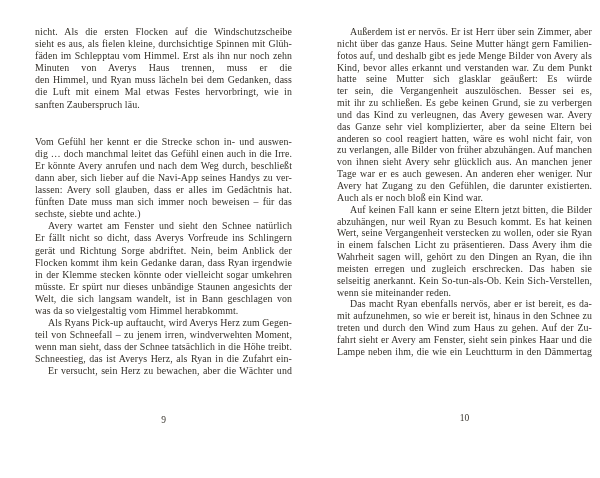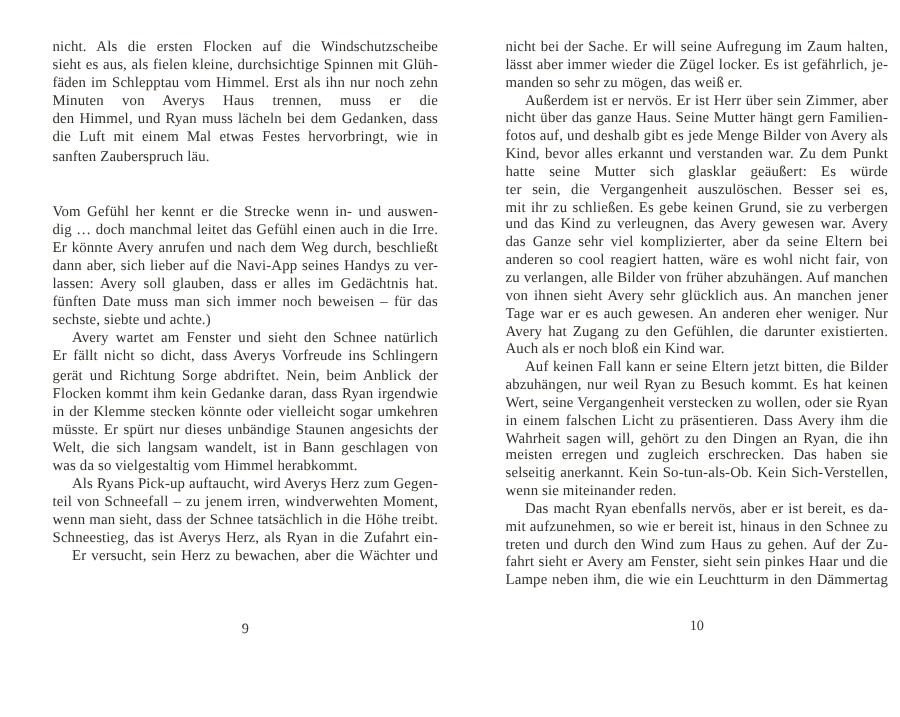--- a/index.html
+++ b/index.html
@@ -48,21 +48,21 @@
       <div class="para gap-after">
         <div class="line">nicht. Als die ersten Flocken auf die Windschutzscheibe treffen,</div>
         <div class="line">sieht es aus, als fielen kleine, durchsichtige Spinnen mit Glüh-</div>
         <div class="line">fäden im Schlepptau vom Himmel. Erst als ihn nur noch zehn</div>
         <div class="line">Minuten von Averys Haus trennen, muss er die Scheibenwischer</div>
         <div class="line">den Himmel, und Ryan muss lächeln bei dem Gedanken, dass</div>
         <div class="line">die Luft mit einem Mal etwas Festes hervorbringt, wie in feinen</div>
         <div class="line final">sanften Zauberspruch läu.</div>
       </div>
       <div class="para">
-        <div class="line">Vom Gefühl her kennt er die Strecke wenn in- und auswen-</div>
+        <div class="line">Vom Gefühl her kennt er die Strecke schon in- und auswen-</div>
         <div class="line">dig … doch manchmal leitet das Gefühl einen auch in die Irre.</div>
         <div class="line">Er könnte Avery anrufen und nach dem Weg durch, beschließt</div>
         <div class="line">dann aber, sich lieber auf die Navi-App seines Handys zu ver-</div>
         <div class="line">lassen: Avery soll glauben, dass er alles im Gedächtnis hat. (Beim</div>
         <div class="line">fünften Date muss man sich immer noch beweisen – für das</div>
         <div class="line final">sechste, siebte und achte.)</div>
       </div>
       <div class="para">
         <div class="line indented">Avery wartet am Fenster und sieht den Schnee natürlich auch.</div>
         <div class="line">Er fällt nicht so dicht, dass Averys Vorfreude ins Schlingern</div>
@@ -78,25 +78,20 @@
         <div class="line">teil von Schneefall – zu jenem irren, windverwehten Moment,</div>
         <div class="line">wenn man sieht, dass der Schnee tatsächlich in die Höhe treibt.</div>
         <div class="line">Schneestieg, das ist Averys Herz, als Ryan in die Zufahrt ein-</div>
       </div>
       <div class="para">
         <div class="line indented">Er versucht, sein Herz zu bewachen, aber die Wächter und</div>
       </div>
     </div>
 
   <div class="page-text right">
-      <div class="para">
-        <div class="line">nicht bei der Sache. Er will seine Aufregung im Zaum halten,</div>
-        <div class="line">lässt aber immer wieder die Zügel locker. Es ist gefährlich, je-</div>
-        <div class="line final">manden so sehr zu mögen, das weiß er.</div>
-      </div>
       <div class="para">
         <div class="line indented">Außerdem ist er nervös. Er ist Herr über sein Zimmer, aber</div>
         <div class="line">nicht über das ganze Haus. Seine Mutter hängt gern Familien-</div>
         <div class="line">fotos auf, und deshalb gibt es jede Menge Bilder von Avery als</div>
         <div class="line">Kind, bevor alles erkannt und verstanden war. Zu dem Punkt</div>
         <div class="line">hatte seine Mutter sich glasklar geäußert: Es würde schmerzhaf-</div>
         <div class="line">ter sein, die Vergangenheit auszulöschen. Besser sei es, Frieden</div>
         <div class="line">mit ihr zu schließen. Es gebe keinen Grund, sie zu verbergen</div>
         <div class="line">und das Kind zu verleugnen, das Avery gewesen war. Avery fand</div>
         <div class="line">das Ganze sehr viel komplizierter, aber da seine Eltern bei allem</div>

